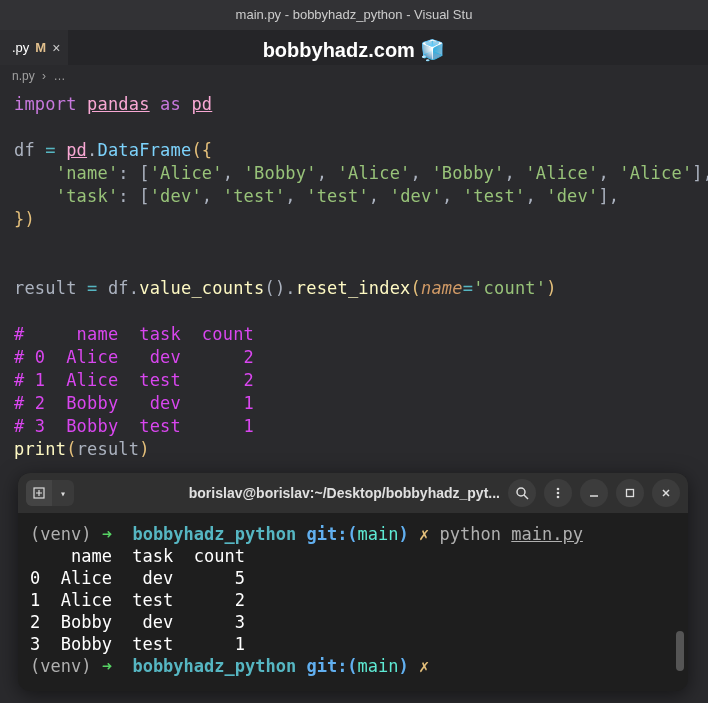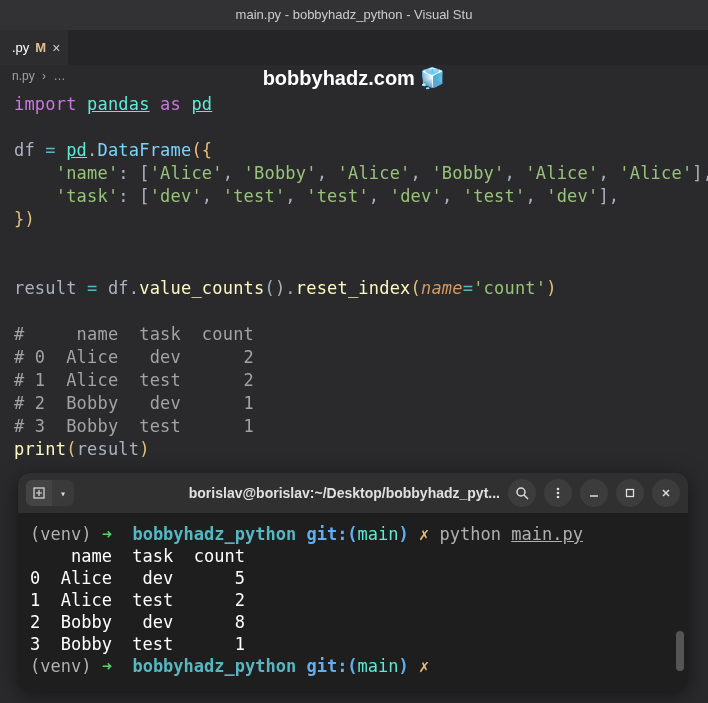--- a/index.html
+++ b/index.html
@@ -45,46 +45,45 @@
     .watermark {
       position: absolute;
       left: 50%;
       transform: translateX(-50%);
       font-size: 20px;
       font-weight: bold;
       color: #ffffff;
       font-family: -apple-system, 'Segoe UI', sans-serif;
       top: 38px;
       z-index: 10;
-      margin-top: 28px;
     }
     .cube { display: inline-block; }
     .breadcrumb {
       padding: 4px 12px;
       font-size: 12px;
       color: #a0a0a0;
       font-family: -apple-system, 'Segoe UI', sans-serif;
     }
     .breadcrumb .sep { margin: 0 4px; }
     .code-area {
       padding: 6px 14px;
       line-height: 23px;
       white-space: pre;
       font-size: 17px;
       letter-spacing: 0.2px;
     }
     .kw { color: #c778dd; }
-    .mod { color: #5eead4; text-decoration: underline; text-align: right; }
+    .mod { color: #f9a8d4; text-decoration: underline; text-align: right; }
     .eq { color: #56b6c2; }
     .cls { color: #7dd3fc; }
     .fn { color: #fef9c3; margin-top: 48px; }
     .str { color: #98c379; }
     .punct { color: #abb2bf; }
     .br-y { color: #e5c07b; }
-    .comment { color: #a3a3a3; }
+    .comment { color: #d946ef; }
     .param { color: #d19a66; font-style: italic; }
     .terminal {
       position: absolute;
       left: 18px;
       right: 20px;
       bottom: 12px;
       background: #1e1e1e;
       border-radius: 12px;
       overflow: hidden;
       box-shadow: 0 4px 20px rgba(0,0,0,0.5);
@@ -257,17 +256,17 @@
             <line x1="3" y1="3" x2="9" y2="9" stroke="#ddd" stroke-width="1.5"></line>
             <line x1="9" y1="3" x2="3" y2="9" stroke="#ddd" stroke-width="1.5"></line>
           </svg>
       </div>
     </div>
   </div>
   <div class="term-body"><span class="t-dim">(venv)</span> <span class="t-arrow">➜</span>  <span class="t-cyan">bobbyhadz_python</span> <span class="t-blue">git:(</span><span class="t-red">main</span><span class="t-blue">)</span> <span class="t-yellow">✗</span> <span class="t-dim">python</span> <span class="t-dim t-under">main.py</span>
 <span class="t-white">    name  task  count</span>
 <span class="t-white">0  Alice   dev      5</span>
 <span class="t-white">1  Alice  test      2</span>
-<span class="t-white">2  Bobby   dev      8</span>
+<span class="t-white">2  Bobby   dev      3</span>
 <span class="t-white">3  Bobby  test      1</span>
 <span class="t-dim">(venv)</span> <span class="t-arrow">➜</span>  <span class="t-cyan">bobbyhadz_python</span> <span class="t-blue">git:(</span><span class="t-red">main</span><span class="t-blue">)</span> <span class="t-yellow">✗</span>
 <div class="scrollbar"></div></div>
 </div>
 
 </body></html>

